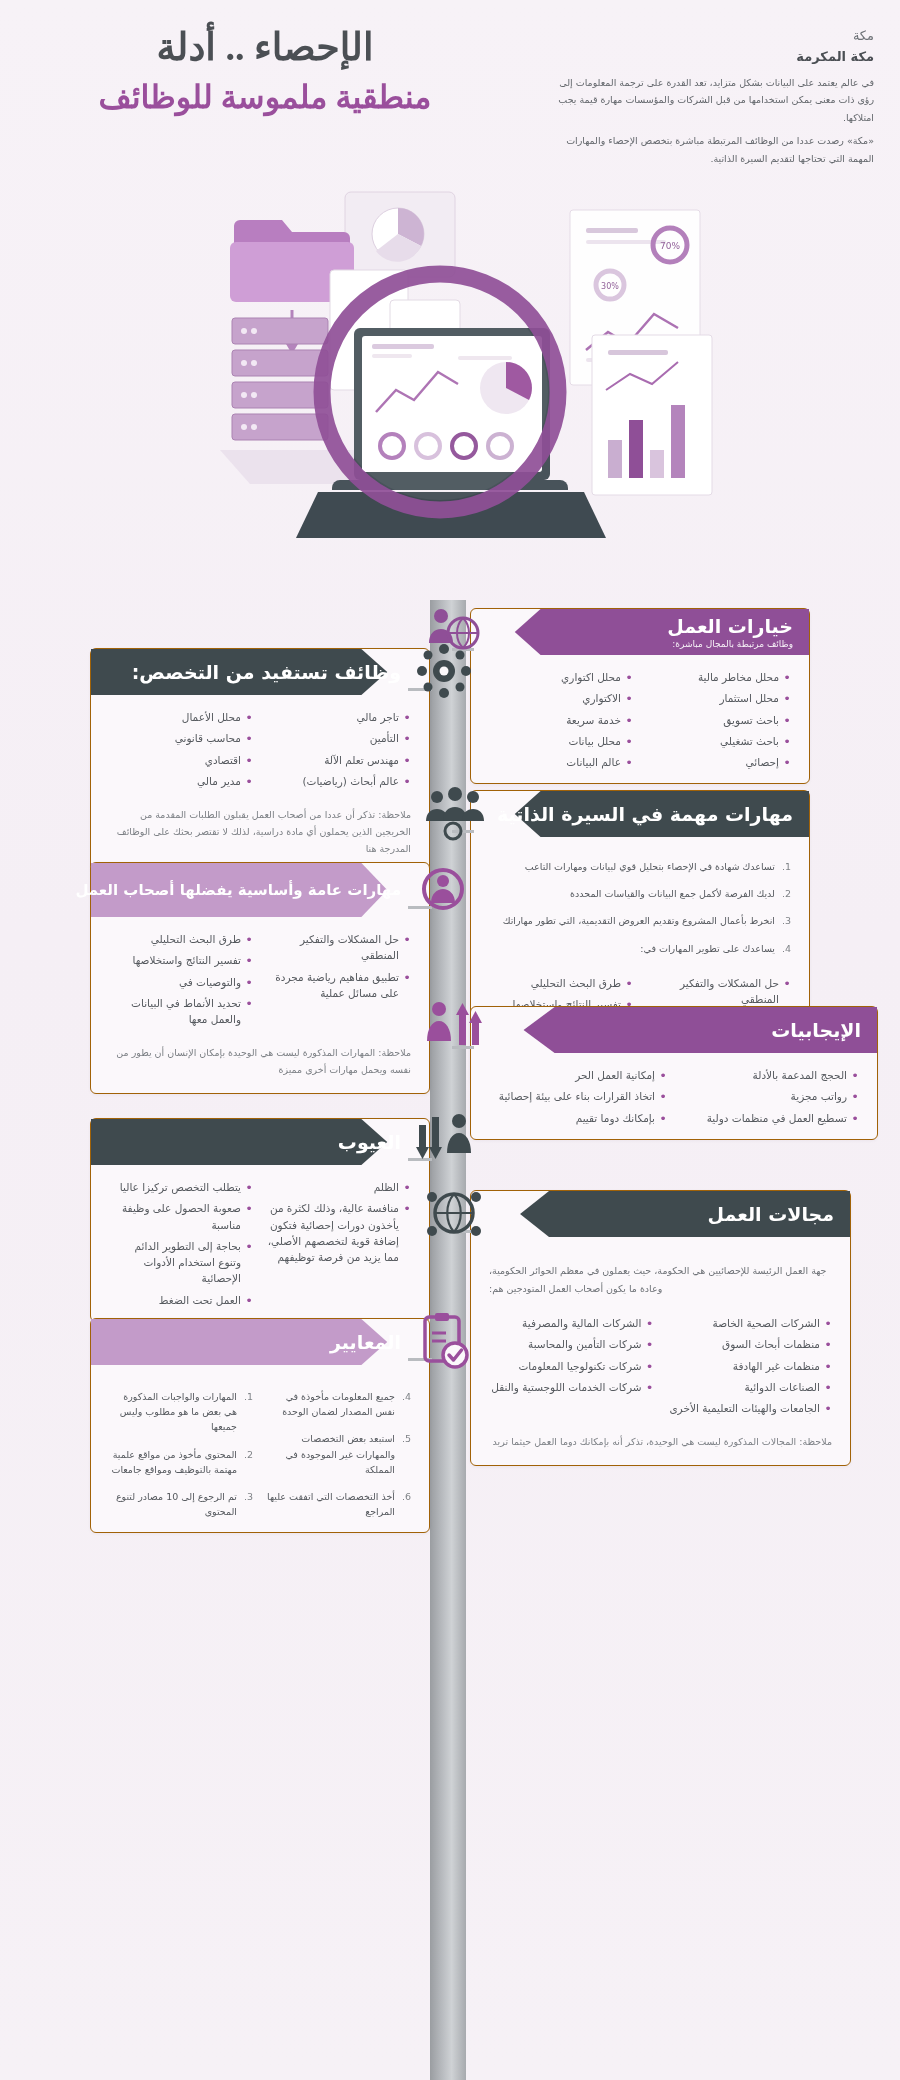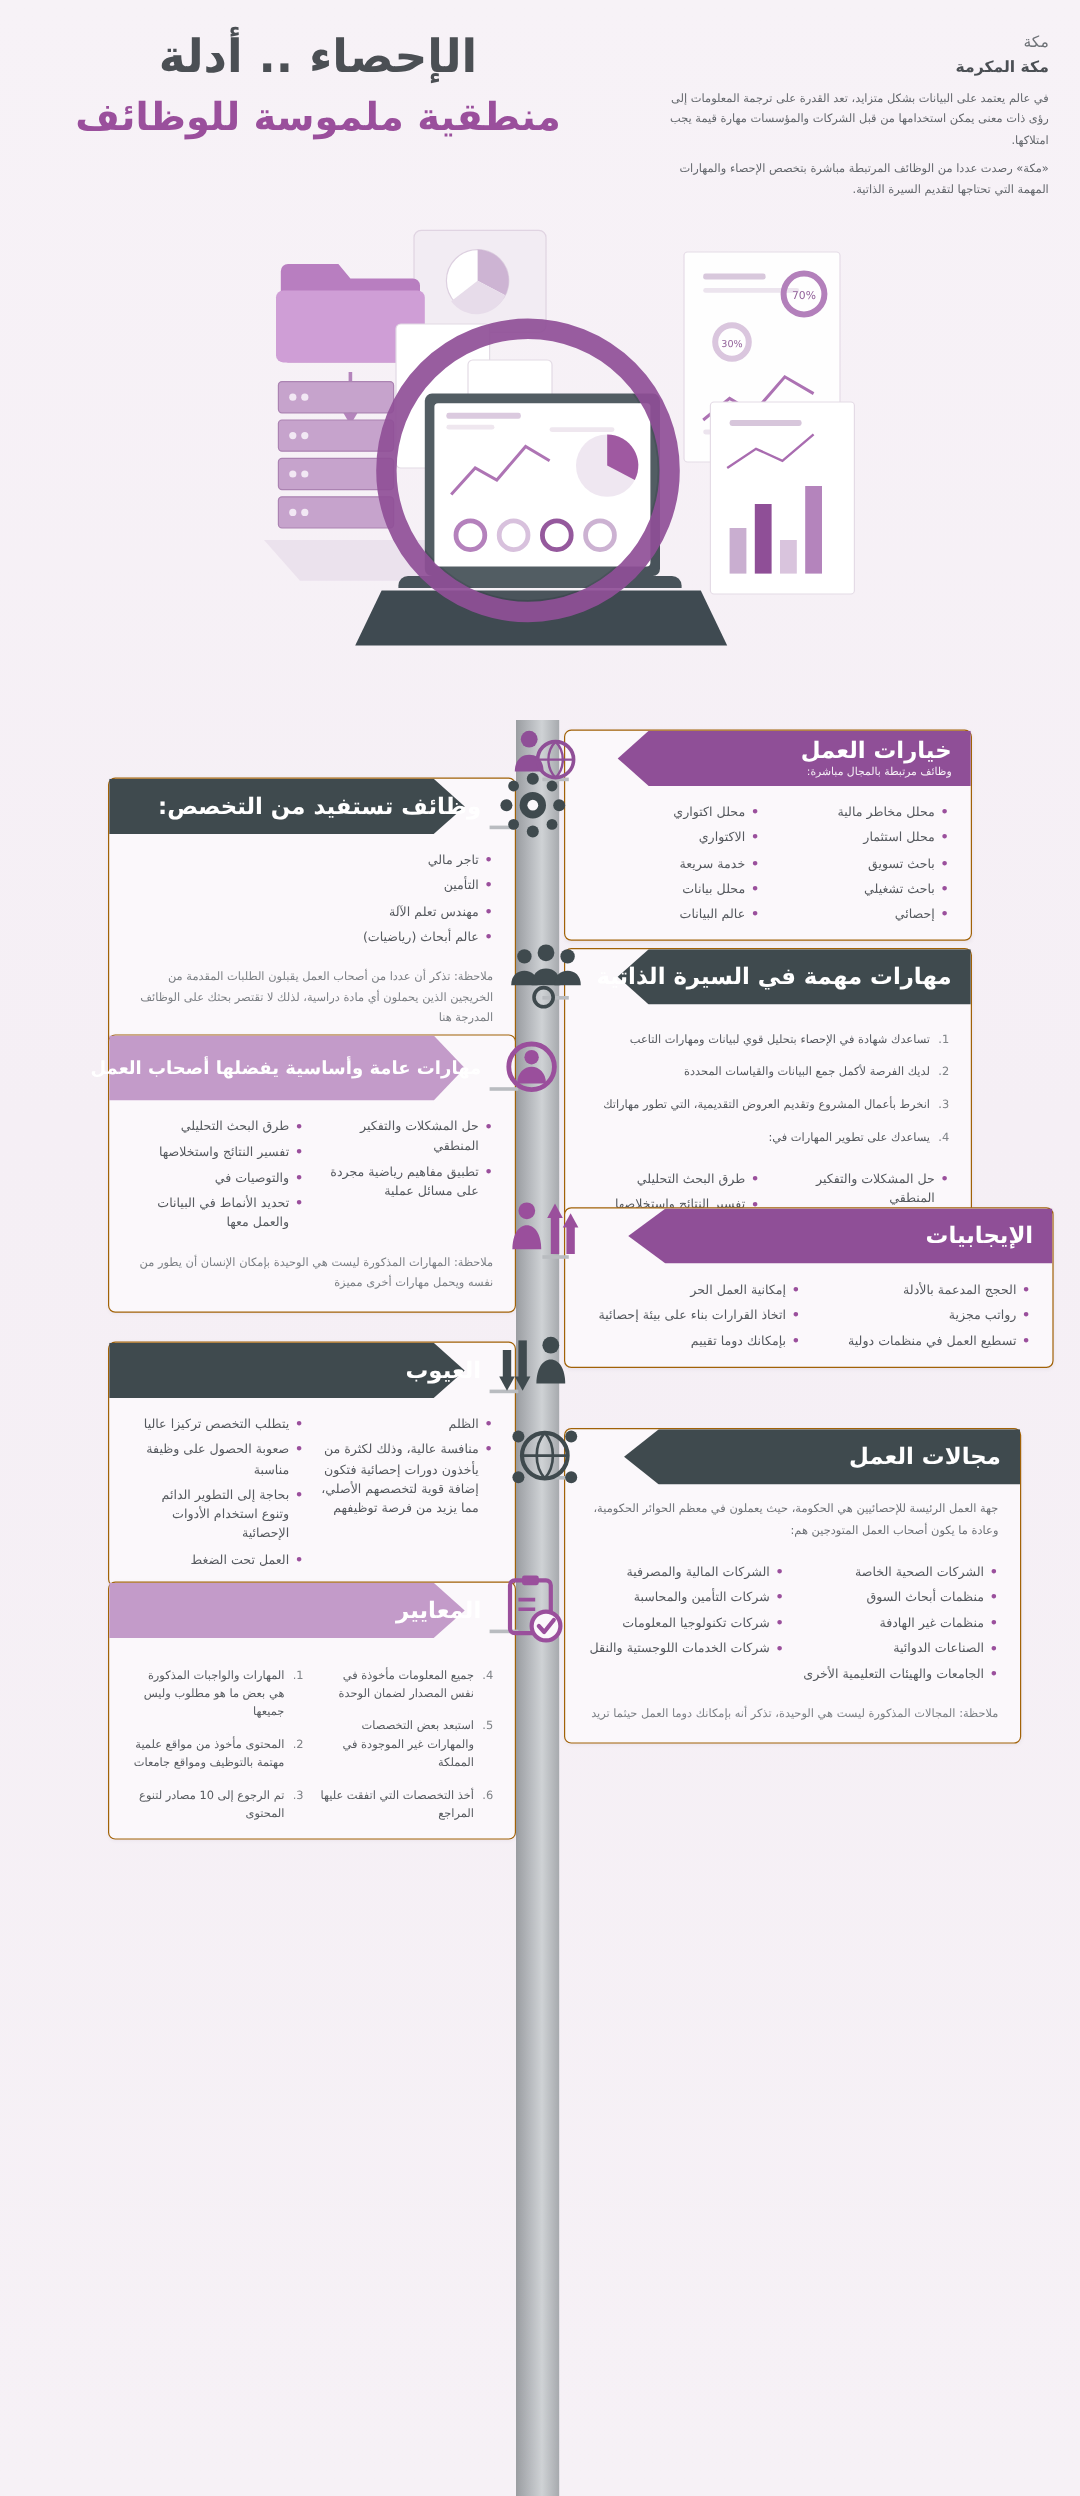--- a/index.html
+++ b/index.html
@@ -20,20 +20,21 @@
   .header {
     position: absolute;
     top: 18px; left: 0; right: 0;
     height: 160px;
   }
   .title-block {
     position: absolute;
     top: 8px; left: 30px;
     width: 470px;
     text-align: center;
+    font-family: Liberation Serif, serif;
   }
   .title-main {
     font-size: 38px;
     font-weight: bold;
     color: #4b4f54;
     letter-spacing: -0.5px;
     line-height: 1.15;
   }
   .title-sub {
     font-size: 32px;
@@ -172,22 +173,22 @@
     font-size: 9.5px;
     color: #7b7f84;
     line-height: 1.8;
     padding: 4px 18px 14px 18px;
     text-align: right;
   }
   .para {
     font-size: 9.5px;
     color: #6d7176;
     line-height: 1.85;
-    padding: 12px 18px 4px 18px;
-    text-align: right;
+    padding: 25px 18px 4px 18px;
+    text-align: left;
   }
   .connector {
     position: absolute;
     height: 3px;
     background: #b9bcc0;
   }
 </style>
 </head>
 <body>
 
@@ -363,20 +364,28 @@
   </div>
   <div class="cols">
     <div class="col">
       <ul class="bullets">
         <li>تاجر مالي</li>
         <li>التأمين</li>
         <li>مهندس تعلم الآلة</li>
         <li>عالم أبحاث (رياضيات)</li>
       </ul>
     </div>
+    <div class="col">
+      <ul class="bullets">
+        <li>محلل الأعمال</li>
+        <li>محاسب قانوني</li>
+        <li>اقتصادي</li>
+        <li>مدير مالي</li>
+      </ul>
+    </div>
   </div>
   <div class="note">ملاحظة: تذكر أن عددا من أصحاب العمل يقبلون الطلبات المقدمة من الخريجين الذين يحملون أي مادة دراسية، لذلك لا تقتصر بحثك على الوظائف المدرجة هنا</div>
 </div>
 <div class="connector" style="top:688px; left:408px; width:24px;"></div>
 
 <div class="card right" style="top:790px; width:340px;">
   <div class="ribbon" style="overflow:visible;">
     <svg class="ribbon-bar" viewBox="0 0 340 46" preserveAspectRatio="none" width="340" height="46" style="left:0">
       <path d="M340 0 H70 L44 23 L70 46 H340 Z" fill="#3f4a4e"></path>
     </svg>

